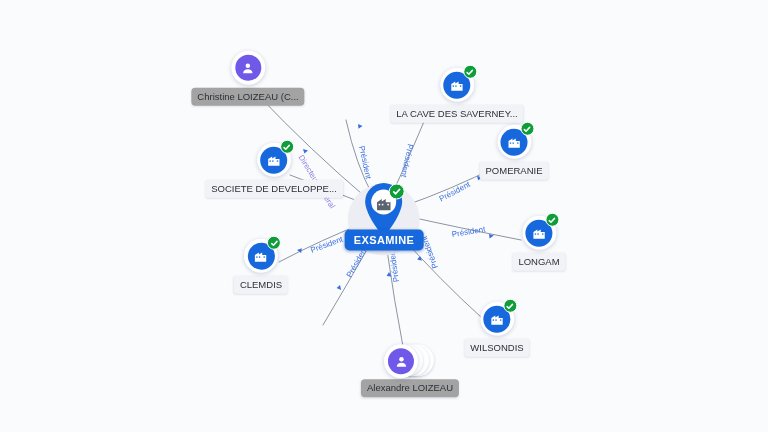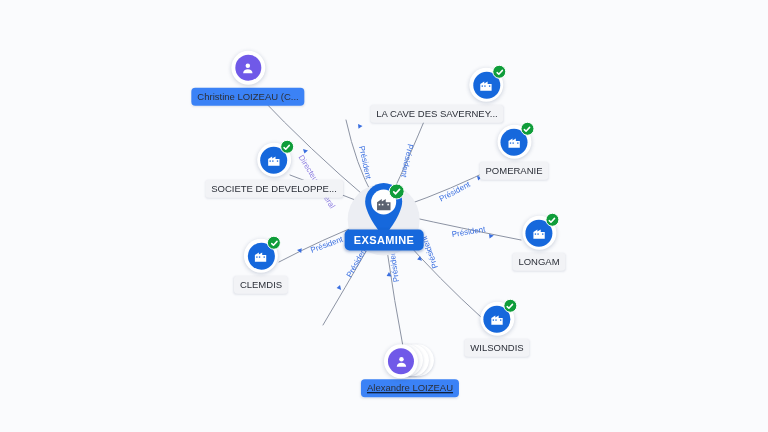--- a/index.html
+++ b/index.html
@@ -102,21 +102,21 @@
     margin-top: 3px;
     background: #f2f3f6;
     color: #2b2f38;
     font-size: 9.5px;
     line-height: 1;
     padding: 4px 6px;
     border-radius: 4px;
     white-space: nowrap;
     box-shadow: 0 1px 2px rgba(25,45,90,0.10);
   }
-  .node-label.person { background: #3b82f6; }
+  .node-label.person { background: #a3a3a3; }
 
   
   #node-center {
     position: absolute;
     transform: translate(-50%, -50%);
     display: flex;
     flex-direction: column;
     align-items: center;
   }
   .pin-halo {
@@ -252,21 +252,21 @@
         <svg width="15" height="15" viewBox="0 0 24 24" fill="#ffffff">
           <circle cx="12" cy="8" r="3.6"></circle>
           <path d="M4.5 20c0-4.1 3.4-6.4 7.5-6.4s7.5 2.3 7.5 6.4z"></path>
         </svg>
       </div>
     </div>
     <div class="node-label person">Christine LOIZEAU (C...</div>
   </div>
 
 
-  <div class="node" style="left:437px; top:95px;align-items:flex-end;">
+  <div class="node" style="left:457px; top:95px;">
     <div class="company-marker">
       <div class="company-disc">
         <svg width="16" height="16" viewBox="0 0 24 24" fill="#ffffff">
           <path d="M3 21V11l6-4v3l5-3v4h6v10z"></path>
           <rect x="5" y="13" width="2" height="2" fill="#1668dc"></rect>
           <rect x="9" y="13" width="2" height="2" fill="#1668dc"></rect>
           <rect x="16" y="13" width="2" height="2" fill="#1668dc"></rect>
         </svg>
       </div>
       <div class="badge">
@@ -328,21 +328,21 @@
       </div>
       <div class="badge">
         <svg width="9" height="9" viewBox="0 0 24 24" fill="none" stroke="#ffffff" stroke-width="4" stroke-linecap="round" stroke-linejoin="round">
           <path d="M5 13l4.5 4.5L19 7"></path>
         </svg>
       </div>
     </div>
     <div class="node-label">WILSONDIS</div>
   </div>
 
-  <div class="node" style="left:410px; top:370px;text-decoration:underline;">
+  <div class="node" style="left:410px; top:370px;">
     <div style="position:relative; width:52px; height:36px; display:flex; align-items:center; justify-content:flex-start;">
       <div class="stack s3"></div>
       <div class="stack s2"></div>
       <div class="stack s1"></div>
       <div class="person-marker" style="position:absolute; left:0; top:1px;">
         <div class="person-disc">
           <svg width="15" height="15" viewBox="0 0 24 24" fill="#ffffff">
             <circle cx="12" cy="8" r="3.6"></circle>
             <path d="M4.5 20c0-4.1 3.4-6.4 7.5-6.4s7.5 2.3 7.5 6.4z"></path>
           </svg>

